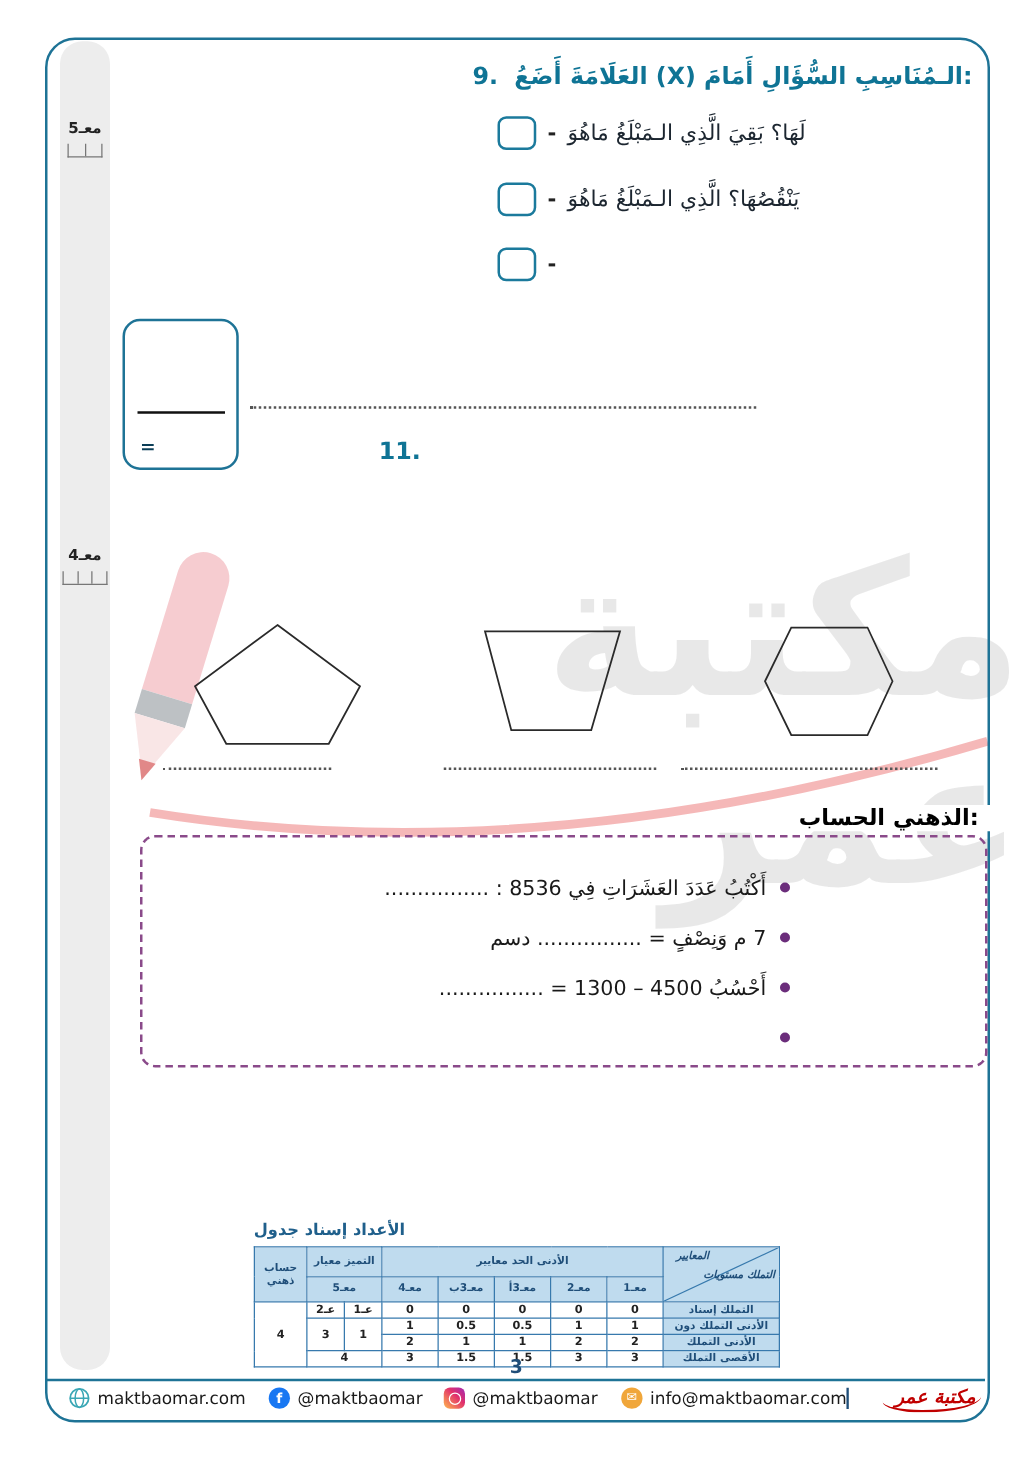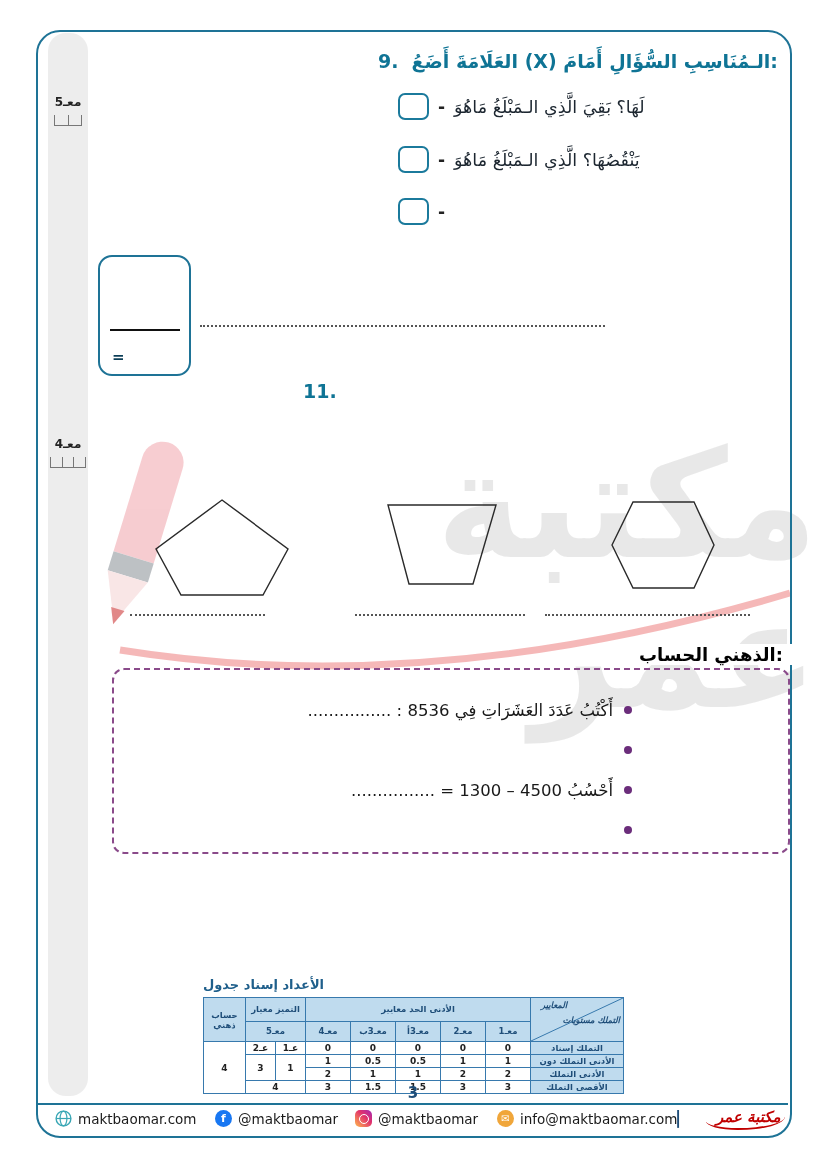--- a/index.html
+++ b/index.html
@@ -143,41 +143,42 @@
     <span class="chk"></span>
     <span class="q9dash">-</span>
   </div>
 
   <div class="ansbox">
     <div class="ansline"></div>
     <span class="anseq">=</span>
   </div>
   <div class="dotline" style="left:200px;top:319px;width:405px;"></div>
 
-  <div class="qhead" style="left:303px;top:380px;">
+  <div class="qhead" style="left:303px;top:350px;">
     <span class="qnum">11.</span>
   </div>
 
   <svg class="shapes-svg" width="826" height="1169">
     <polygon points="222,500 288,549 263,595 181,595 156,549" fill="none" stroke="#2a2a2a" stroke-width="1.4"></polygon>
     <polygon points="388,505 496,505 473,584 409,584" fill="none" stroke="#2a2a2a" stroke-width="1.4"></polygon>
     <polygon points="612,545 633,502 694,502 714,545 694,588 633,588" fill="none" stroke="#2a2a2a" stroke-width="1.4"></polygon>
   </svg>
   <div class="dotline" style="left:130px;top:608px;width:135px;"></div>
   <div class="dotline" style="left:355px;top:608px;width:170px;"></div>
   <div class="dotline" style="left:545px;top:608px;width:205px;"></div>
 
   <div class="mmbox"></div>
   <span class="mmtitle">الحساب‎ ‎الذهني:</span>
   <div class="mmitems">
     <div class="mmrow">
       <span class="mmtext" dir="rtl">أَكْتُبُ عَدَدَ العَشَرَاتِ فِي 8536 : ................</span>
       <span class="mmbullet"></span>
     </div>
     <div class="mmrow">
+      <span class="mmtext" dir="rtl">7 م وَنِصْفٍ = ................ دسم</span>
       <span class="mmbullet"></span>
     </div>
     <div class="mmrow">
       <span class="mmtext" dir="rtl">أَحْسُبُ 4500 – 1300 = ................</span>
       <span class="mmbullet"></span>
     </div>
     <div class="mmrow">
       <span class="mmbullet"></span>
     </div>
   </div>

